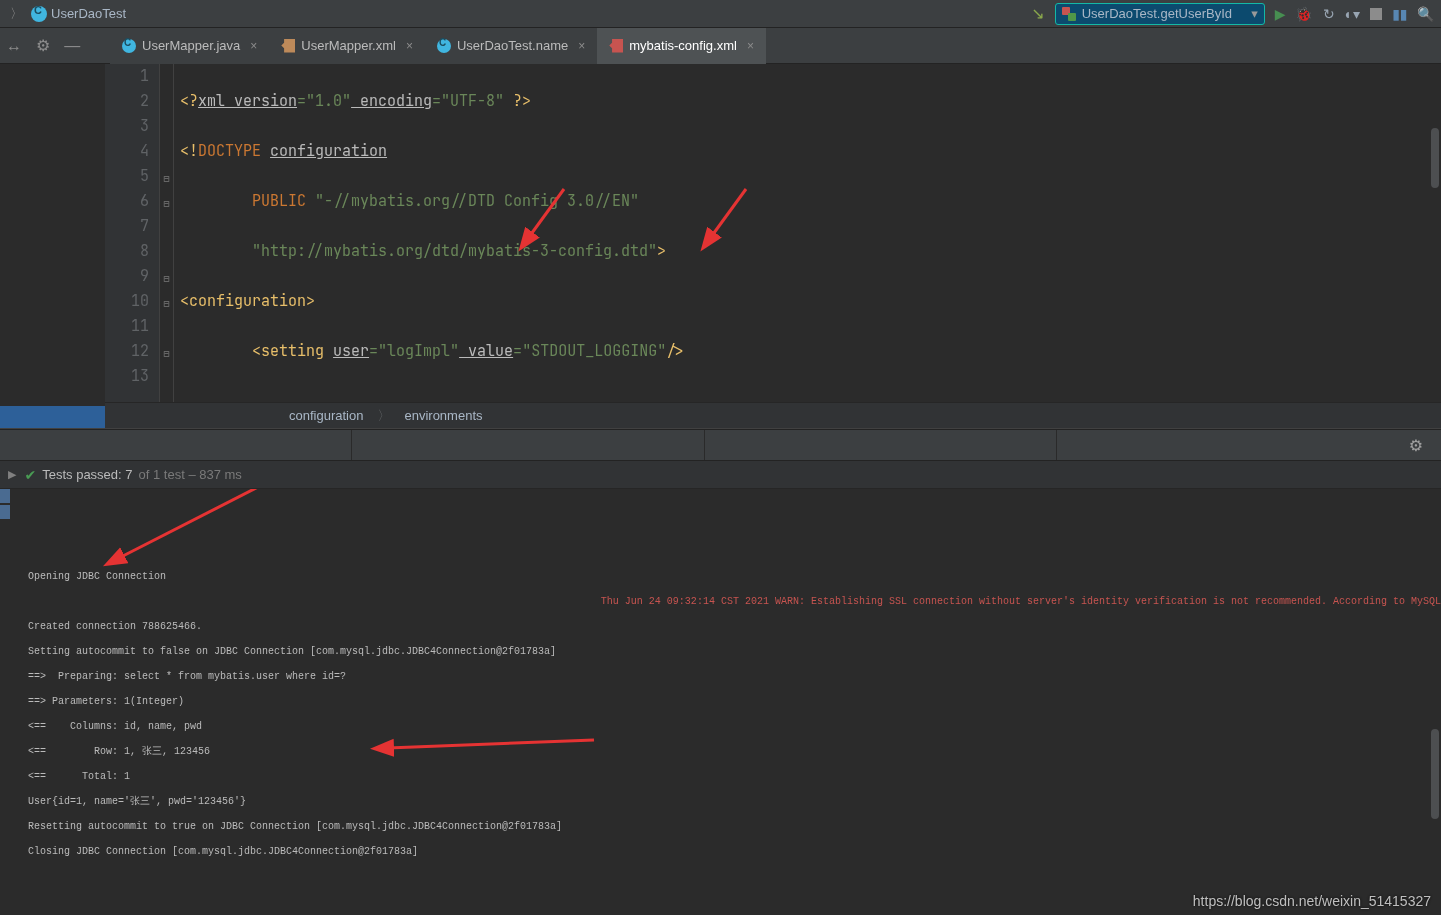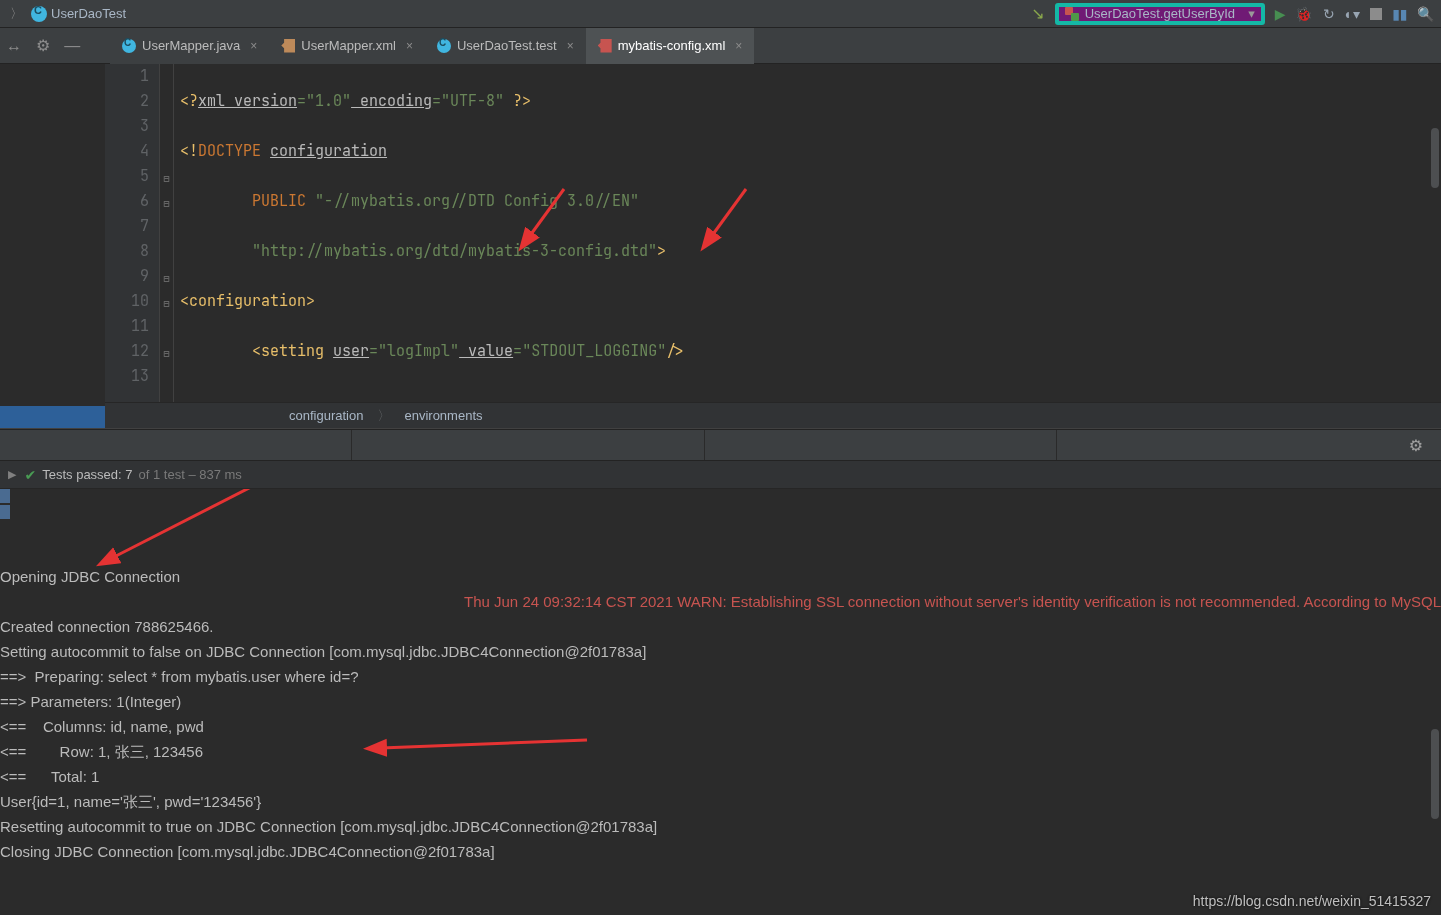--- a/index.html
+++ b/index.html
@@ -5,21 +5,21 @@
   * { margin: 0; padding: 0; box-sizing: border-box; }
   body { background: #2b2b2b; font-family: "Segoe UI", Arial, sans-serif; color: #a9b7c6; font-size: 13px; width: 1441px; height: 915px; overflow: hidden; position: relative; }
   
   .top-bar { height: 28px; background: #3c3f41; display: flex; align-items: center; padding: 0 6px; justify-content: space-between; border-bottom: 1px solid #232323; }
   .top-left { display: flex; align-items: center; gap: 4px; }
   .chevron { color: #8c8c8c; padding: 0 4px; }
   .file-icon { width: 16px; height: 16px; display: inline-block; border-radius: 8px; background: #40b6e0; position: relative; }
   .file-icon::after { content: "C"; position: absolute; left: 3px; top: -2px; font-size: 11px; font-weight: bold; color: #1b4e61; }
   .top-right { display: flex; align-items: center; gap: 10px; }
   .green-arrow { color: #89a74c; font-size: 16px; cursor: pointer; }
-  .run-config { background: #701a75; border: 4px solid #14b8a6; height: 22px; display: flex; align-items: center; padding: 0 6px; gap: 6px; border-radius: 3px; cursor: pointer; min-width: 210px; justify-content: space-between; }
+  .run-config { background: #0c4a6e; border: 1px solid #14b8a6; height: 22px; display: flex; align-items: center; padding: 0 6px; gap: 6px; border-radius: 3px; cursor: pointer; min-width: 210px; justify-content: space-between; }
   .run-config .left { display: flex; gap: 6px; align-items: center; }
   .red-green-icon { width: 14px; height: 14px; display: inline-block; position: relative; }
   .red-green-icon::before { content: ""; position: absolute; width: 8px; height: 8px; background: #c75450; border-radius: 1px; left: 0; top: 0; }
   .red-green-icon::after { content: ""; position: absolute; width: 8px; height: 8px; background: #4f9848; border-radius: 1px; right: 0; bottom: 0; }
   .toolbar-icon { color: #a9b7c6; font-size: 14px; opacity: .85; cursor: pointer; }
   .play { color: #499c54; font-size: 14px; }
   .bug { color: #499c54; font-size: 14px; }
   .stop-sq { width: 12px; height: 12px; background: #8c8c8c; display: inline-block; }
   
   .tabs-bar { height: 36px; background: #3c3f41; display: flex; align-items: center; border-bottom: 1px solid #232323; padding-left: 40px; position: relative; }
@@ -59,21 +59,21 @@
   .panel-strip { height: 32px; background: #3c3f41; border-top: 1px solid #232323; border-bottom: 1px solid #232323; display: flex; align-items: center; justify-content: flex-end; padding-right: 18px; }
   .gear-ic { color: #a0a0a0; font-size: 16px; }
   .panel-strip .seg { flex: 1; border-right: 1px solid #2a2a2a; height: 100%; }
   
   .test-bar { height: 28px; background: #313335; border-bottom: 1px solid #262626; display: flex; align-items: center; padding-left: 8px; gap: 6px; }
   .check { color: #499c54; font-size: 14px; }
   .test-main { color: #bbbbbb; }
   .test-dim { color: #7a7a7a; }
   .test-play { color: #808080; font-size: 11px; margin-right: 2px; }
   
-  .console { background: #2b2b2b; height: 380px; position: relative; font-family: Liberation Sans, sans-serif; font-size: 15px; line-height: 25px; white-space: pre; overflow: hidden; }
+  .console { background: #2b2b2b; height: 380px; position: relative; font-family: Liberation Mono, monospace; font-size: 10px; line-height: 25px; white-space: pre; padding-left: 28px; overflow: hidden; }
   .console-line { color: #bbbbbb; }
   .console-line.warn { color: #c75450; text-align: right; }
   .left-handles { position: absolute; left: 0; top: 0; width: 10px; height: 100%; display: flex; flex-direction: column; }
   .handle { width: 10px; height: 14px; background: #4a6b91; margin-bottom: 2px; }
   .scrollbar-v { position: absolute; right: 2px; top: 64px; width: 8px; height: 570px; }
   .scroll-thumb { width: 8px; height: 90px; background: #4d4f51; border-radius: 4px; margin-top: 240px; }
   
   .watermark { position: absolute; right: 10px; bottom: 6px; color: #cfcfcf; font-size: 14px; opacity: .9; text-shadow: 0 0 3px #000; font-family: Arial; }
 </style>
 </head>
@@ -116,21 +116,21 @@
         <span>UserMapper.java</span>
         <span class="tab-close">×</span>
       </div>
       <div class="tab">
         <span class="xml-icon"></span>
         <span>UserMapper.xml</span>
         <span class="tab-close">×</span>
       </div>
       <div class="tab">
         <span class="java-icon"></span>
-        <span>UserDaoTest.test</span>
+        <span>UserDaoTest.name</span>
         <span class="tab-close">×</span>
       </div>
       <div class="tab active">
         <span class="xml-icon red"></span>
         <span>mybatis-config.xml</span>
         <span class="tab-close">×</span>
       </div>
     </div>
 </div>
 

